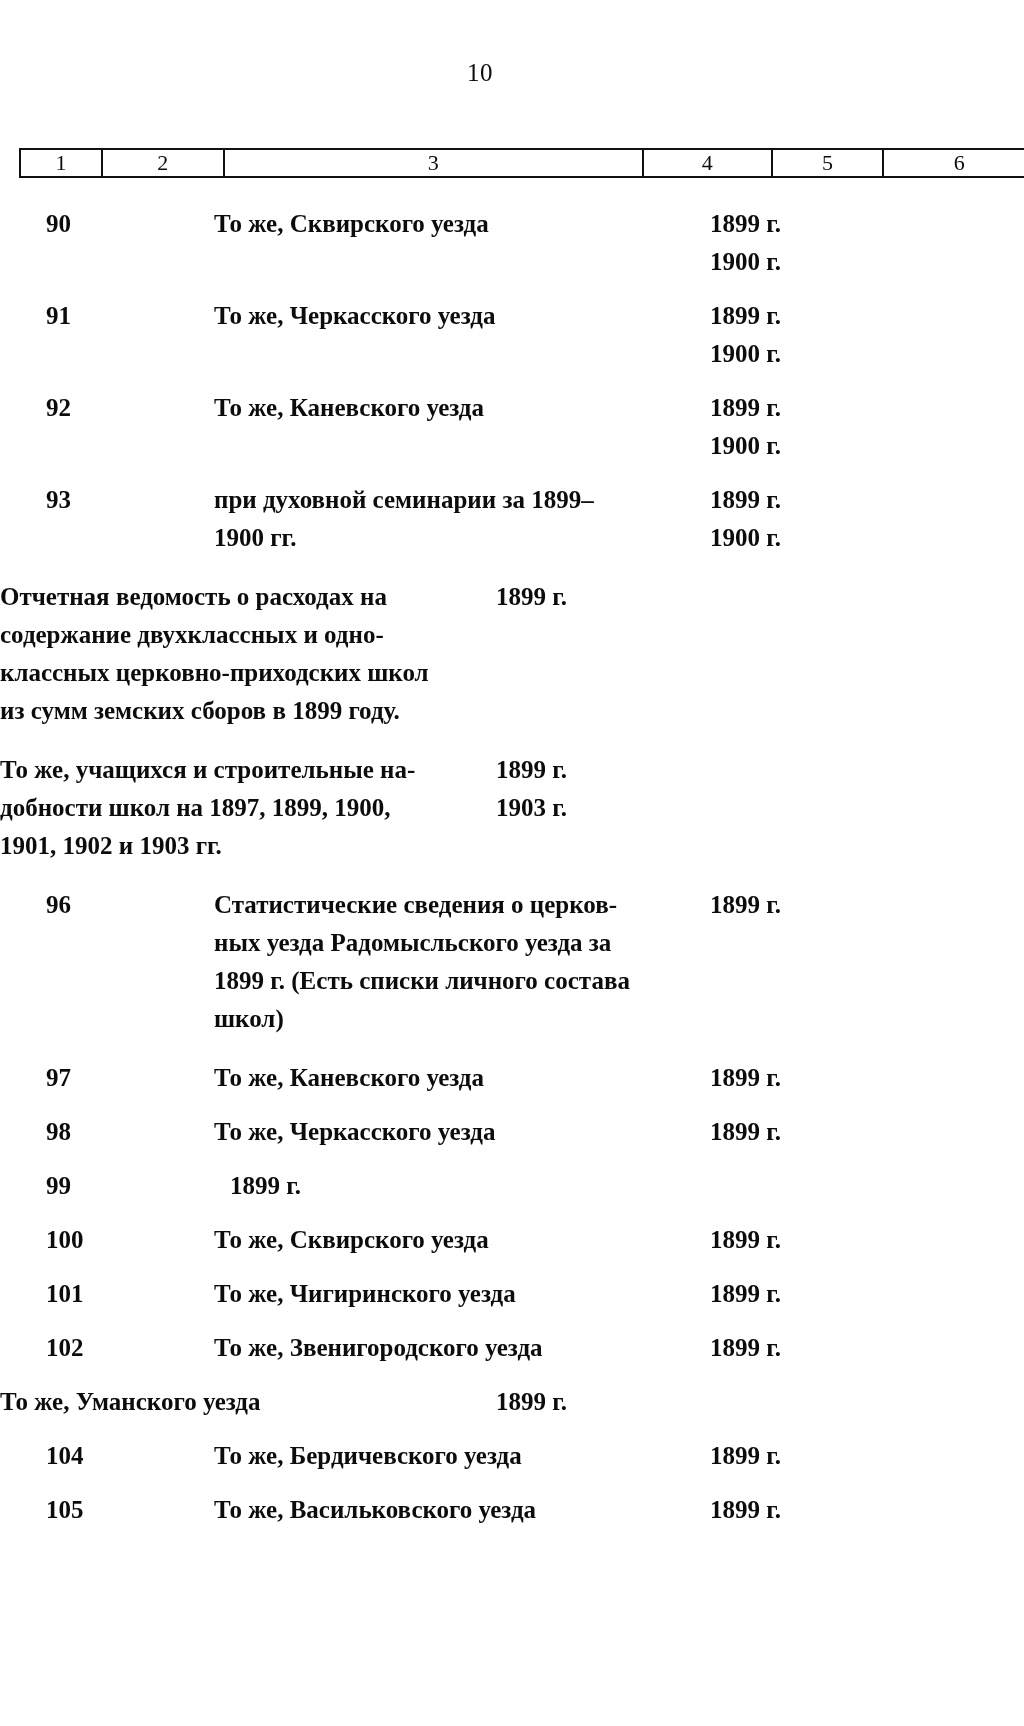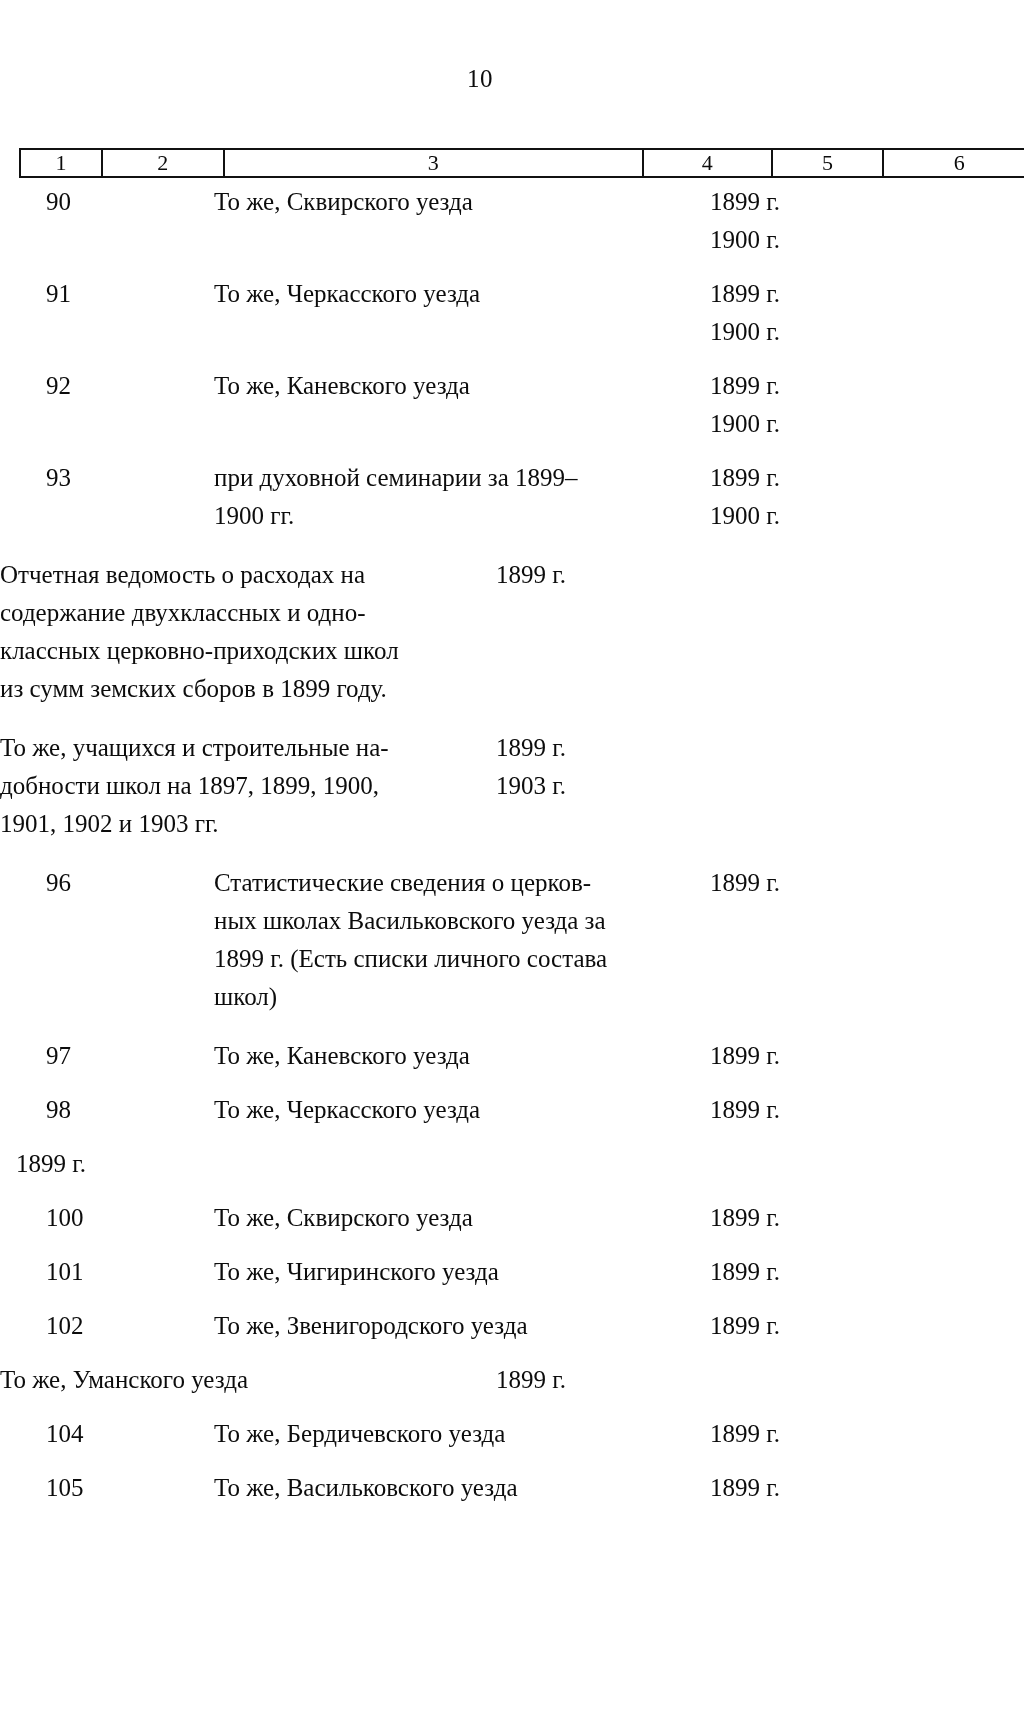--- a/index.html
+++ b/index.html
@@ -18,21 +18,21 @@
 
   .page {
     position: absolute;
     inset: 0;
     background: #ffffff;
   }
 
   
   .page-number {
     position: absolute;
-    top: 66px;
+    top: 60px;
     left: 0;
     width: 960px;
     text-align: center;
     font-size: 25px;
     line-height: 1;
     letter-spacing: 0.5px;
   }
 
   
   .table-header {
@@ -62,23 +62,24 @@
   .hcell.c1 { width: 82px; }
   .hcell.c2 { width: 122px; }
   .hcell.c3 { width: 420px; }
   .hcell.c4 { width: 129px; }
   .hcell.c5 { width: 112px; }
   .hcell.c6 { width: 150px; border-right: none; }
 
   
   .table-body {
     position: absolute;
-    top: 183px;
+    top: 205px;
     left: 0;
     width: 936px;
+    font-weight: bold;
   }
   .row {
     position: relative;
     display: flex;
     align-items: flex-start;
     margin-bottom: 21px;
   }
   .row.tight { margin-bottom: 16px; }
 
   .col-num {
@@ -203,21 +204,21 @@
           <span class="ln">1899 г.</span>
           <span class="ln">1903 г.</span>
         </div>
         <div class="col-extra5"></div>
         <div class="col-extra6"></div>
       </div>
       <div class="row">
         <div class="col-num">96</div>
         <div class="col-desc">
           <span class="ln">Статистические сведения о церков-</span>
-          <span class="ln">ных школах Васильковского уезда за</span>
+          <span class="ln">ных уезда Радомысльского уезда за</span>
           <span class="ln">1899 г. (Есть списки личного состава</span>
           <span class="ln">школ)</span>
         </div>
         <div class="col-date">
           <span class="ln">1899 г.</span>
         </div>
         <div class="col-extra5"></div>
         <div class="col-extra6"></div>
       </div>
       <div class="row tight">
@@ -236,20 +237,21 @@
         <div class="col-desc">
           <span class="ln">То же, Черкасского уезда</span>
         </div>
         <div class="col-date">
           <span class="ln">1899 г.</span>
         </div>
         <div class="col-extra5"></div>
         <div class="col-extra6"></div>
       </div>
       <div class="row tight">
+        <div class="col-num">99</div>
         <div class="col-date">
           <span class="ln">1899 г.</span>
         </div>
         <div class="col-extra5"></div>
         <div class="col-extra6"></div>
       </div>
       <div class="row tight">
         <div class="col-num">100</div>
         <div class="col-desc">
           <span class="ln">То же, Сквирского уезда</span>

